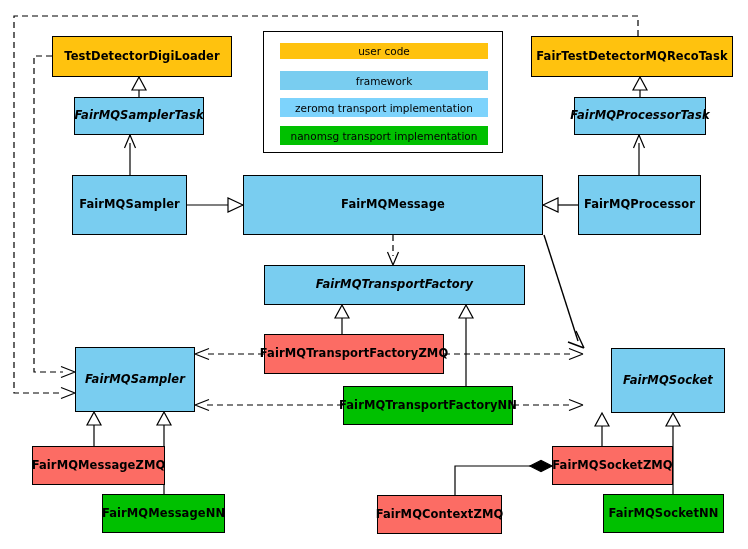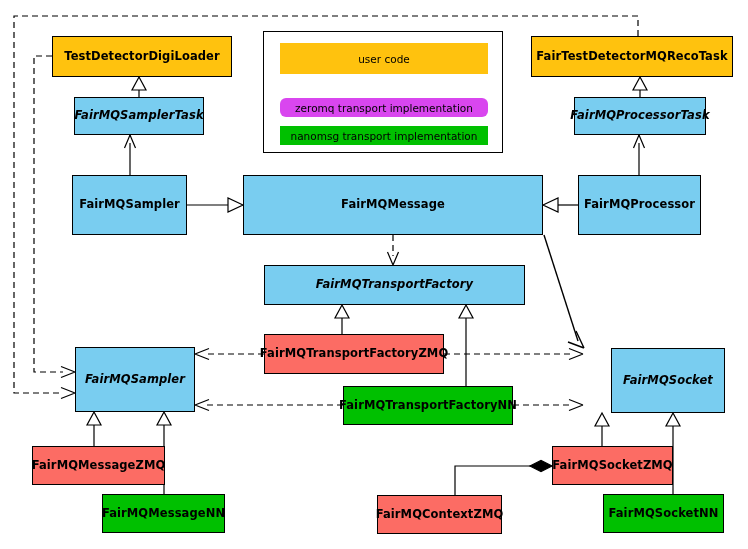--- a/index.html
+++ b/index.html
@@ -58,21 +58,21 @@
     display: flex;
     align-items: center;
     justify-content: center;
     font-size: 10.5px;
     font-weight: normal;
     color: #000000;
     text-align: center;
   }
   .legend-row.user      { background: #ffc20e; }
   .legend-row.framework { background: #79cdf0; }
-  .legend-row.zeromq    { background: #d946ef; border-radius: 6px; }
+  .legend-row.zeromq    { background: #7dd3fc; }
   .legend-row.nanomsg   { background: #00c000; }
 </style>
 </head>
 <body>
 
 <div id="diagram-root">
 
   <svg id="edge-layer" viewBox="0 0 748 549" width="748" height="549">
 
     
@@ -230,18 +230,19 @@
 
   <div class="node nanomsg" style="left:102px; top:494px; width:123px; height:39px;">FairMQMessageNN</div>
 
   <div class="node zeromq" style="left:552px; top:446px; width:121px; height:39px;">FairMQSocketZMQ</div>
 
   <div class="node nanomsg" style="left:603px; top:494px; width:121px; height:39px;">FairMQSocketNN</div>
 
   <div class="node zeromq" style="left:377px; top:495px; width:125px; height:39px;">FairMQContextZMQ</div>
 
   <div id="legend-box" style="left:263px; top:31px; width:240px; height:122px;">
-    <div class="legend-row user" style="left:16px; top:11px; width:208px; height:31px;">user code</div>
+    <div class="legend-row user" style="left:16px; top:11px; width:208px; height:16px;">user code</div>
+    <div class="legend-row framework" style="left:16px; top:39px; width:208px; height:19px;">framework</div>
     <div class="legend-row zeromq" style="left:16px; top:66px; width:208px; height:19px;">zeromq transport implementation</div>
     <div class="legend-row nanomsg" style="left:16px; top:94px; width:208px; height:19px;">nanomsg transport implementation</div>
   </div>
 
 </div>
 
 </body></html>

